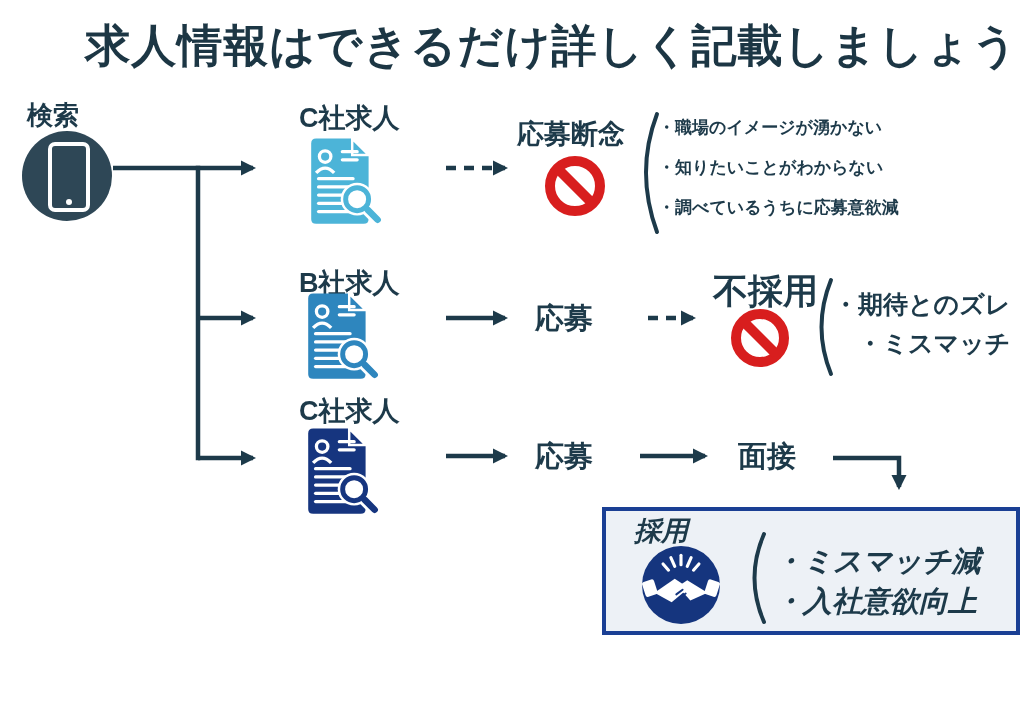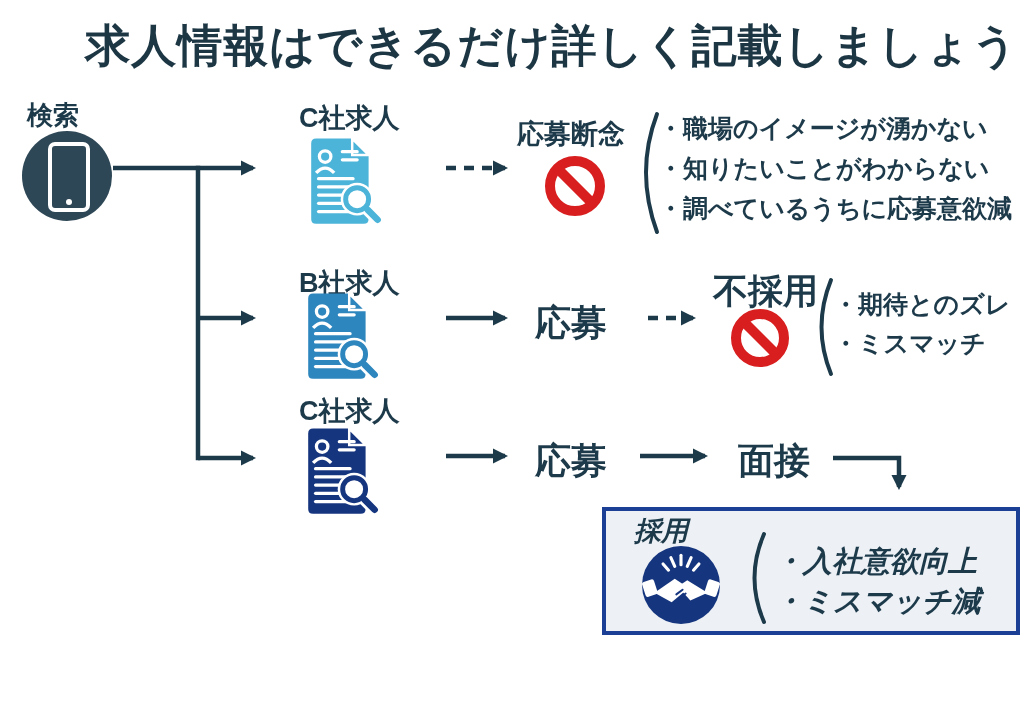--- a/index.html
+++ b/index.html
@@ -18,30 +18,30 @@
   .phone-dot{position:absolute;left:50%;transform:translateX(-50%);bottom:3px;width:6px;height:6px;border-radius:50%;background:#fff;}
   
   .company-label{font-size:27px;font-weight:800;white-space:nowrap;}
   #label-a{left:299px;top:100px;} #label-b{left:299px;top:257px;margin-top:8px;} #label-c{left:299px;top:393px;}
   
   .doc{width:82px;height:92px;}
   #doc-a{left:303px;top:136px;color:#4cb4d8;}
   #doc-b{left:300px;top:291px;color:#2e86be;}
   #doc-c{left:300px;top:426px;color:#16357f;}
   
-  .step-label{font-size:36px;font-weight:800;white-space:nowrap;}
+  .step-label{font-size:29px;font-weight:800;white-space:nowrap;}
   #outcome-a{left:517px;top:116px;font-size:27px;font-weight:800;}
   #step-b{left:535px;top:299px;}
   #outcome-b{left:713px;top:268px;font-size:35px;font-weight:800;}
   #step-c{left:535px;top:437px;}
   #interview-c{left:738px;top:437px;}
   
   .reasons{font-weight:800;white-space:nowrap;}
-  #reasons-a{left:658px;top:108px;font-size:25px;line-height:40px;}
-  #reasons-b{left:833px;top:285px;font-size:25px;line-height:39px;}
+  #reasons-a{left:658px;top:108px;font-size:17px;line-height:40px;}
+  #reasons-b{left:833px;top:285px;font-size:25px;line-height:39px;text-align:right;}
   
   #result-box{left:602px;top:507px;width:410px;height:120px;background:#edf1f6;border:4px solid #1a3f94;font-style:italic;}
   #result-label{position:absolute;left:28px;top:2px;font-size:27px;font-weight:800;}
   #handshake-circle{position:absolute;left:36px;top:35px;width:78px;height:78px;border-radius:50%;background:#15357e;}
   #benefits{position:absolute;left:168px;top:30px;font-size:29px;font-weight:800;line-height:40px;white-space:nowrap;}
   
   #footer{left:40px;top:640px;font-size:27px;font-weight:800;color:#fa6d6d;line-height:39px;white-space:nowrap;}
   
   #overlay{left:0;top:0;pointer-events:none;}
 </style>
@@ -128,22 +128,22 @@
         <rect x="82" y="44" width="16" height="20" rx="3" fill="#ffffff" transform="rotate(18 90 54)"></rect>
         <polygon points="16,60 42,42 60,54 38,72" fill="#ffffff"></polygon>
         <polygon points="84,60 58,44 46,52 62,70" fill="#ffffff"></polygon>
         <g stroke="#15357e" stroke-width="2.5" stroke-linecap="round">
           <line x1="44" y1="62" x2="52" y2="56"></line>
           <line x1="48" y1="67" x2="56" y2="61"></line>
         </g>
       </svg>
     </div>
     <div id="benefits">
+      <div>・ミスマッチ減</div>
       <div>・入社意欲向上</div>
-      <div>・ミスマッチ減</div>
     </div>
   </div>
 
 
   <svg id="overlay" class="abs" width="1024" height="725" viewBox="0 0 1024 725">
     <defs>
       <marker id="arrow" viewBox="0 0 10 10" refX="8" refY="5" markerWidth="3.4" markerHeight="3.4" orient="auto-start-reverse">
         <path d="M0 0 L10 5 L0 10 Z" fill="#1d3a4a"></path>
       </marker>
     </defs>

